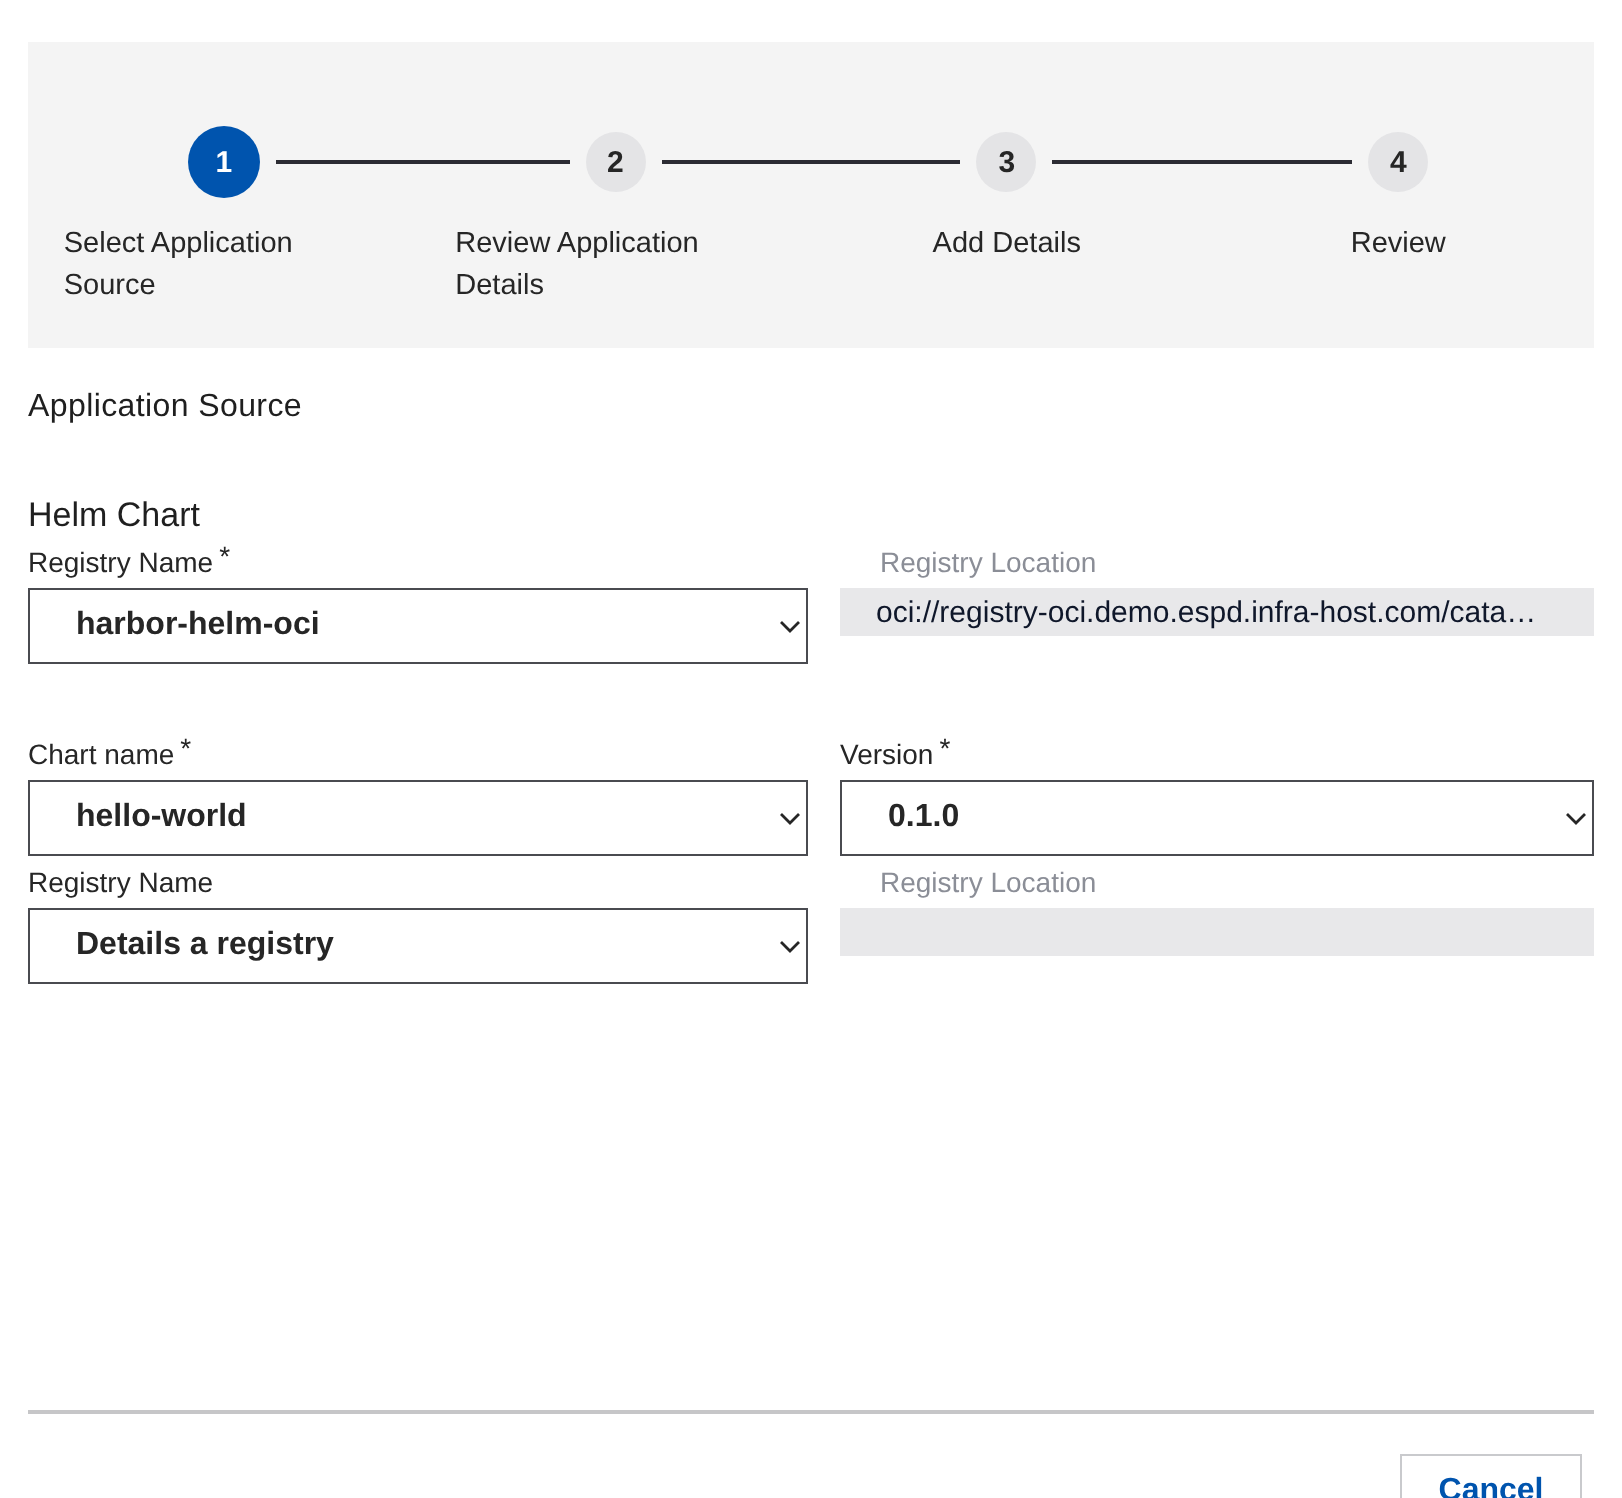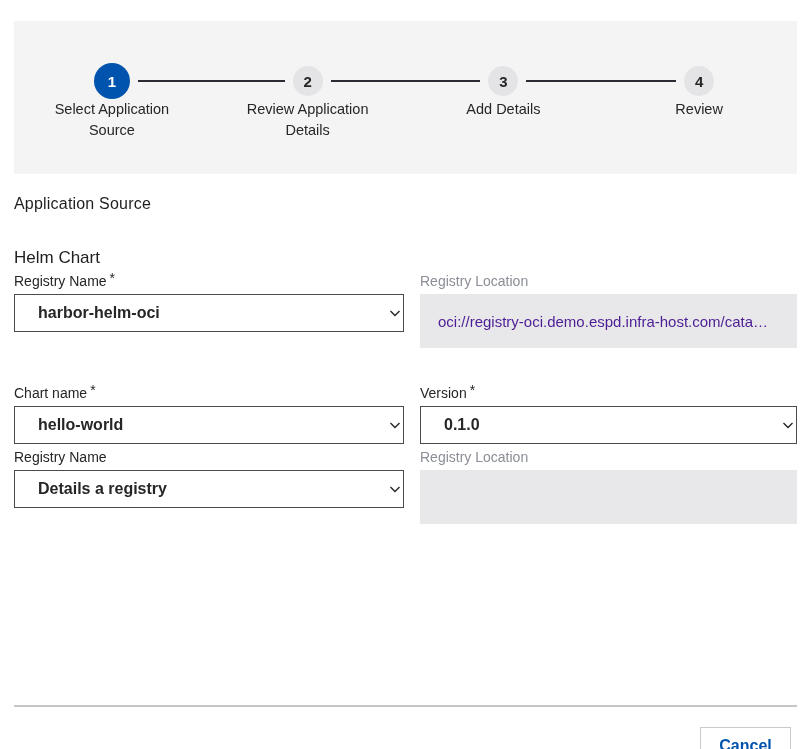--- a/index.html
+++ b/index.html
@@ -50,23 +50,23 @@
   }
   .step.active .step-circle {
     width: 36px; height: 36px;
     background: #0054ae; color: #ffffff; font-size: 15px;
   }
   .step.inactive .step-circle {
     width: 30px; height: 30px;
     background: #e4e4e6; color: #262626; font-size: 15px;
   }
   .step-label {
+    margin-top: 13px;
     font-size: 14.5px;
     line-height: 21px;
-    text-align: center;
     max-width: 160px;
     color: #262626;
   }
   
   .section-title {
     margin: 0;
     margin-top: 21px;
     font-size: 16px;
     font-weight: 400;
     letter-spacing: 0.2px;
@@ -87,21 +87,21 @@
     column-gap: 16px;
   }
   .field { margin-top: 5px; }
   .field.row2 { margin-top: 37px; }
   .field-label {
     font-size: 14px;
     color: #262626;
     line-height: 17px;
     display: block;
   }
-  .field-label.muted { color: #8b8e97; }
+  .field-label.muted { color: #8b8e97; margin-left: 20px; }
   .required-star {
     font-size: 14px;
     position: relative;
     top: -3px;
     margin-left: 3px;
     color: #262626;
   }
   .select-box {
     margin-top: 4px;
     width: 100%;
@@ -117,24 +117,24 @@
     color: #262626;
     cursor: pointer;
     border-radius: 0;
     font-weight: bold;
   }
   .select-box .value { white-space: nowrap; overflow: hidden; }
   .chevron { flex: none; margin-left: 10px; display: flex; }
   .disabled-input {
     margin-top: 4px;
     width: 100%;
-    height: 54px;
+    height: 24px;
     background: #e8e8ea;
     border: none;
-    color: #4c1d95;
+    color: #0f172a;
     font-family: "Liberation Sans", sans-serif;
     font-size: 15px;
     padding: 0 14px 0 18px;
     white-space: nowrap;
     overflow: hidden;
     text-overflow: ellipsis;
     border-radius: 0;
   }
   
   .footer-divider {

